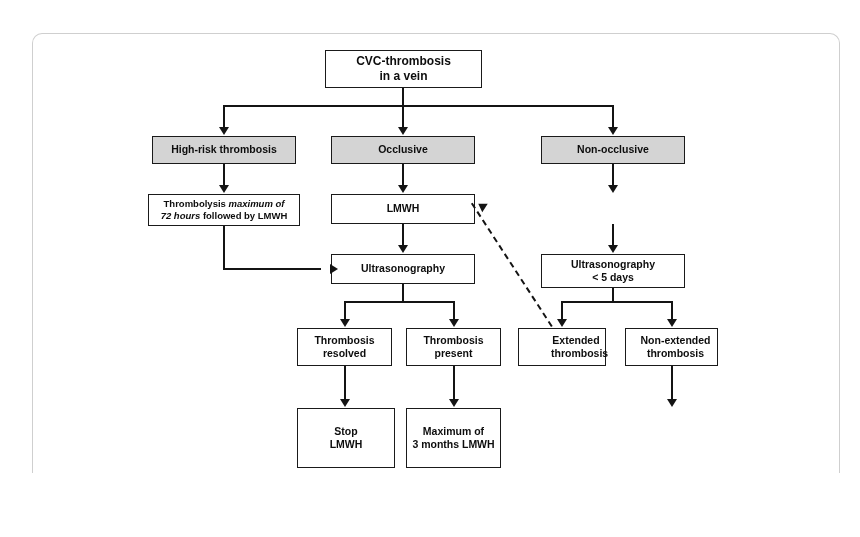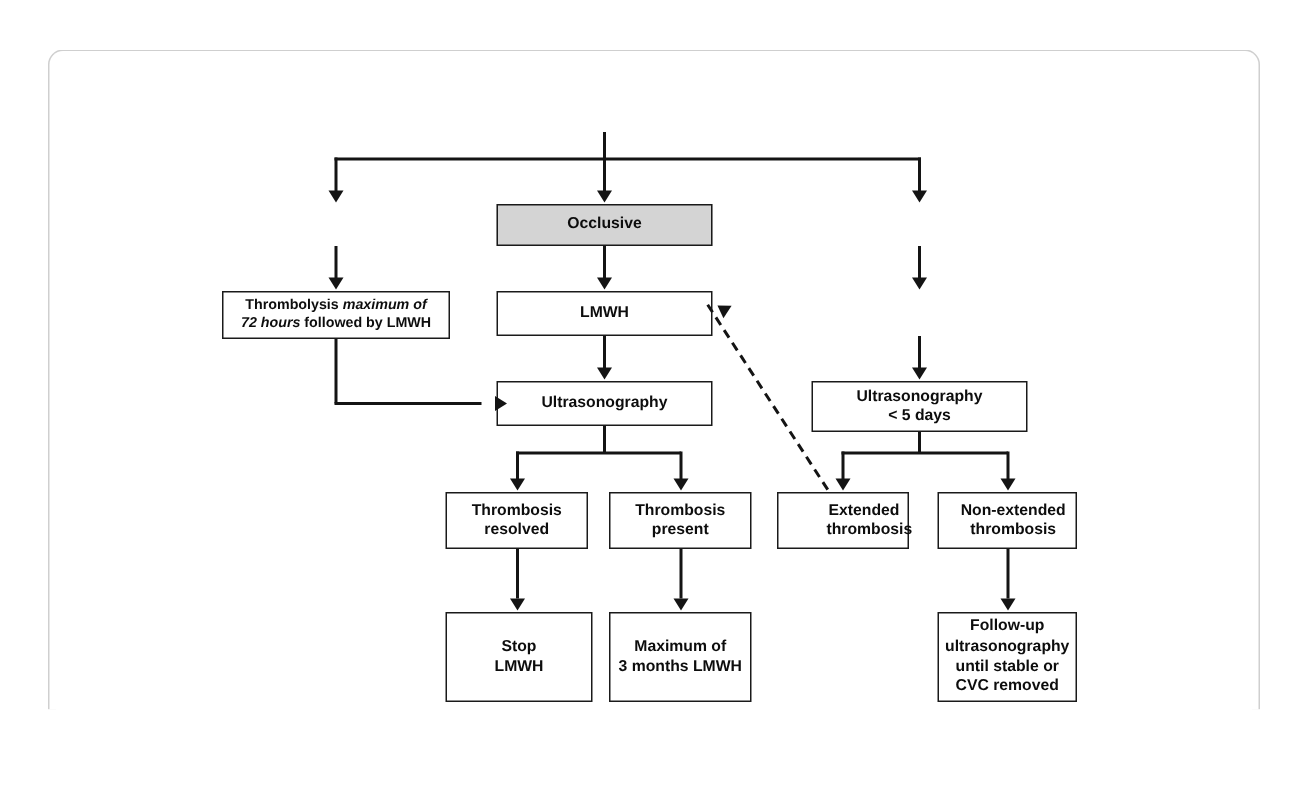--- a/index.html
+++ b/index.html
@@ -79,26 +79,35 @@
     transform-origin: 50% 0%;
   }
 </style>
 </head>
 <body>
 
 <div id="canvas">
 
   <div id="frame"></div>
 
-
+  <div class="node" style="left:325px; top:50px; width:157px; height:38px; font-size:12px;">
+    <span class="txt">CVC-thrombosis<br>in a vein</span>
+  </div>
+
+  <div class="node shaded" style="left:152px; top:136px; width:144px; height:28px;">
+    <span class="txt">High-risk thrombosis</span>
+  </div>
 
   <div class="node shaded" style="left:331px; top:136px; width:144px; height:28px;text-align:center;">
     <span class="txt">Occlusive</span>
   </div>
 
+  <div class="node shaded" style="left:541px; top:136px; width:144px; height:28px;">
+    <span class="txt">Non-occlusive</span>
+  </div>
 
   <div class="node" style="left:148px; top:194px; width:152px; height:32px; font-size:9.5px;">
     <span class="txt">Thrombolysis <span class="ital">maximum of</span><br><span class="ital">72 hours</span> followed by LMWH</span>
   </div>
 
   <div class="node" style="left:331px; top:194px; width:144px; height:30px;">
     <span class="txt">LMWH</span>
   </div>
 
 
@@ -127,23 +136,20 @@
   </div>
 
   <div class="node" style="left:297px; top:408px; width:98px; height:60px;">
     <span class="txt">Stop<br>LMWH</span>
   </div>
 
   <div class="node" style="left:406px; top:408px; width:95px; height:60px;">
     <span class="txt">Maximum of<br>3 months LMWH</span>
   </div>
 
-  <div class="node" style="left:625px; top:408px; width:93px; height:60px;">
-    <span class="txt">Follow-up<br>ultrasonography<br>until stable or<br>CVC removed</span>
-  </div>
 
   <div class="vline" style="left:402px; top:88px; height:18px;"></div>
 
   <div class="hline" style="left:223px; top:105px; width:391px;"></div>
 
   <div class="vline" style="left:223px; top:105px; height:23px;"></div>
   <div class="arrow" style="left:219px; top:127px;"></div>
   <div class="vline" style="left:402px; top:105px; height:23px;"></div>
   <div class="arrow" style="left:398px; top:127px;"></div>
   <div class="vline" style="left:612px; top:105px; height:23px;"></div>

